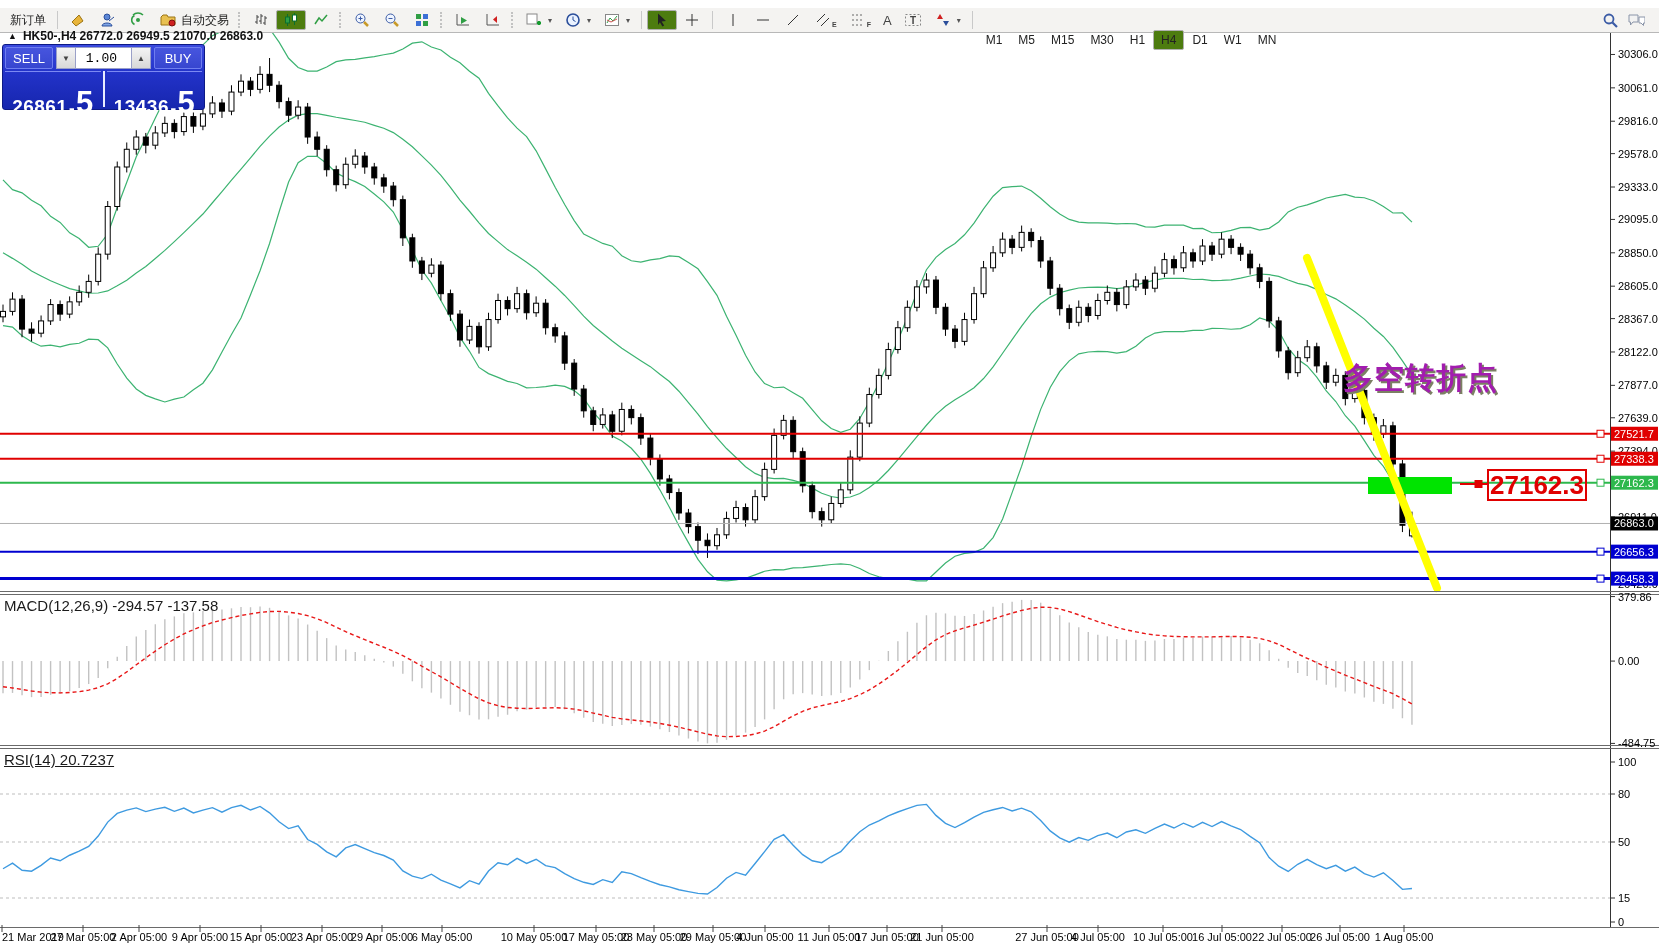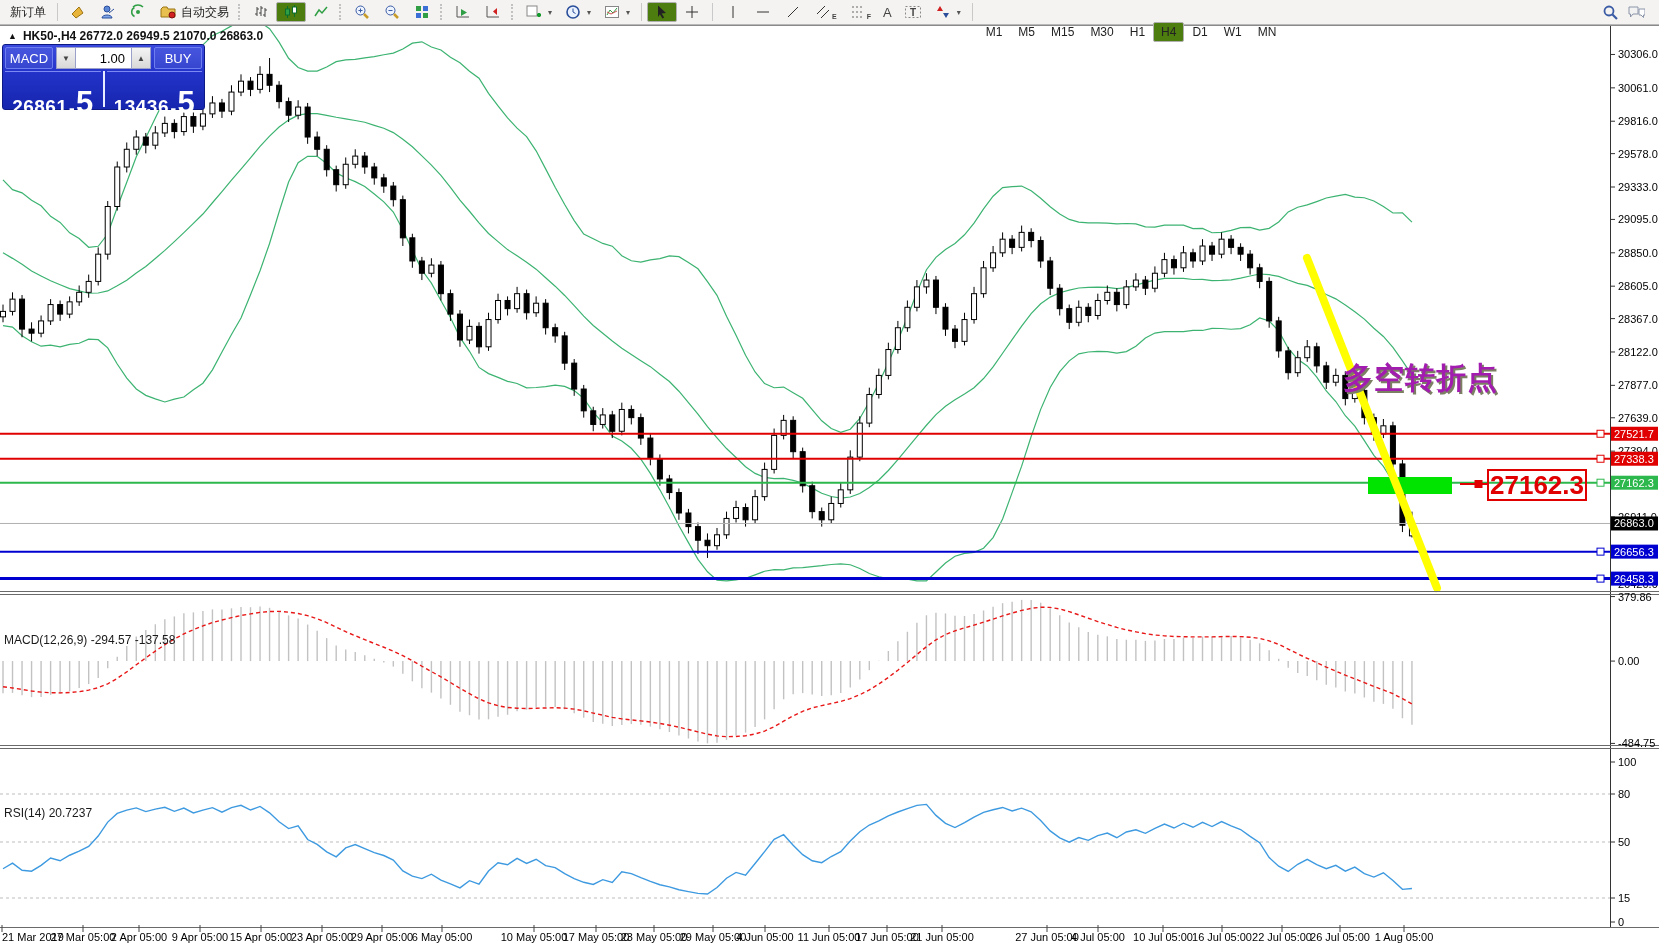--- a/index.html
+++ b/index.html
@@ -1,21 +1,21 @@
 <!DOCTYPE html>
 <html><head>
 <meta charset="utf-8">
 <style>
   html,body{margin:0;padding:0;background:#fff;width:1659px;height:950px;overflow:hidden;
     font-family:"Liberation Sans",sans-serif;}
   #app{position:relative;width:1659px;height:950px;background:#fff;}
   #chart-svg{position:absolute;left:0;top:0;z-index:1;}
 
   
-  .toolbar{position:absolute;left:0;top:0;width:1659px;height:25px;background:#f4f3f1;
+  .toolbar{position:absolute;left:0;top:8px;width:1659px;height:25px;background:#f4f3f1;
     border-bottom:1px solid #b8b8b8;display:flex;align-items:center;z-index:5;font-size:12px;color:#222;
     padding:0 4px;box-sizing:border-box;}
   .tbtn{display:inline-flex;align-items:center;gap:4px;padding:2px 5px;border:1px solid transparent;
     border-radius:2px;height:20px;box-sizing:border-box;cursor:default;white-space:nowrap;}
   .tbtn.pressed{background:#4d7c0f;border:1px solid #b0b0b0;}
   .ti{width:18px;height:18px;display:inline-flex;align-items:center;justify-content:center;}
   .tsep{width:1px;height:18px;background:#c9c9c9;margin:0 5px;}
   .grip{width:3px;height:16px;border-left:2px dotted #c2c2c2;margin:0 3px;}
   .dd{font-size:8px;color:#555;margin-left:1px;}
   .tfbtn{padding:2px 7px;margin-top:39px;}
@@ -32,32 +32,32 @@
     background:linear-gradient(180deg,#3a4ade 0%,#2232c8 45%,#1626ae 100%);
     border:1px solid #0d1a86;border-radius:3px;color:#fff;box-sizing:border-box;}
   .tp-top{display:flex;height:26px;align-items:stretch;}
   .tp-sellbtn,.tp-buybtn{width:46px;display:flex;align-items:center;justify-content:center;
     font-size:13px;color:#fff;background:rgba(255,255,255,0.08);border:1px solid #6f7eef;
     border-radius:2px;margin:2px;}
   .tp-vol{flex:1;display:flex;align-items:stretch;margin:2px 1px;}
   .tp-spin{width:18px;background:linear-gradient(#f4f4f4,#d8d8d8);border:1px solid #9aa0c8;
     display:flex;align-items:center;justify-content:center;color:#444;font-size:8px;}
   .tp-volval{flex:1;background:#fff;color:#000;border-top:1px solid #9aa0c8;border-bottom:1px solid #9aa0c8;
-    display:flex;align-items:center;justify-content:flex-end;padding-right:6px;font-size:13px;}
+    display:flex;align-items:center;justify-content:flex-end;padding-right:14px;font-size:13px;font-family:Liberation Mono, monospace;}
   .tp-prices{display:flex;height:36px;}
   .tp-price{flex:1;display:flex;align-items:baseline;justify-content:center;border-top:1px solid #7c89f2;
     margin:0 2px;padding-top:18px;}
   .tp-price .main{font-size:19px;font-weight:bold;letter-spacing:0.5px;}
   .tp-price .frac{font-size:31px;font-weight:bold;line-height:26px;}
   .tp-mid{width:2px;background:#e8ecff;}
 
   
-  .pane-label{position:absolute;z-index:4;font-size:12px;color:#1a1a1a;left:4px;margin-top:36px;}
+  .pane-label{position:absolute;z-index:4;font-size:15px;color:#1a1a1a;left:4px;}
   .macd-label{top:597px;}
-  .rsi-label{top:770px;}
+  .rsi-label{top:751px;text-decoration:underline;}
 
   
   .cn-note{position:absolute;left:1343px;top:358px;z-index:4;font-size:30px;font-weight:bold;
     color:#a21caf;letter-spacing:1px;text-shadow:2px 2px 0 #7b8063;white-space:nowrap;}
   .callout{position:absolute;left:1487px;top:469px;width:100px;height:32px;z-index:4;
     border:2px solid #e00000;color:#e00000;font-size:26px;font-weight:bold;display:flex;
     align-items:center;justify-content:center;background:rgba(255,255,255,0.0);box-sizing:border-box;}
 </style>
 </head>
 <body>
@@ -904,21 +904,21 @@
   </div>
 
   <div class="chart-title">
     <span class="tri">▲</span>
     <span>HK50-,H4 26772.0 26949.5 21070.0 26863.0</span>
   </div>
 
   <div class="trade-panel">
     <div class="tp-top">
       <div class="tp-sellbtn">
-        <span>MACD</span>
+        <span>SELL</span>
       </div>
       <div class="tp-vol">
         <div class="tp-spin">▼</div>
         <div class="tp-volval">1.00</div>
         <div class="tp-spin">▲</div>
       </div>
       <div class="tp-buybtn">
         <span>BUY</span>
       </div>
     </div>

